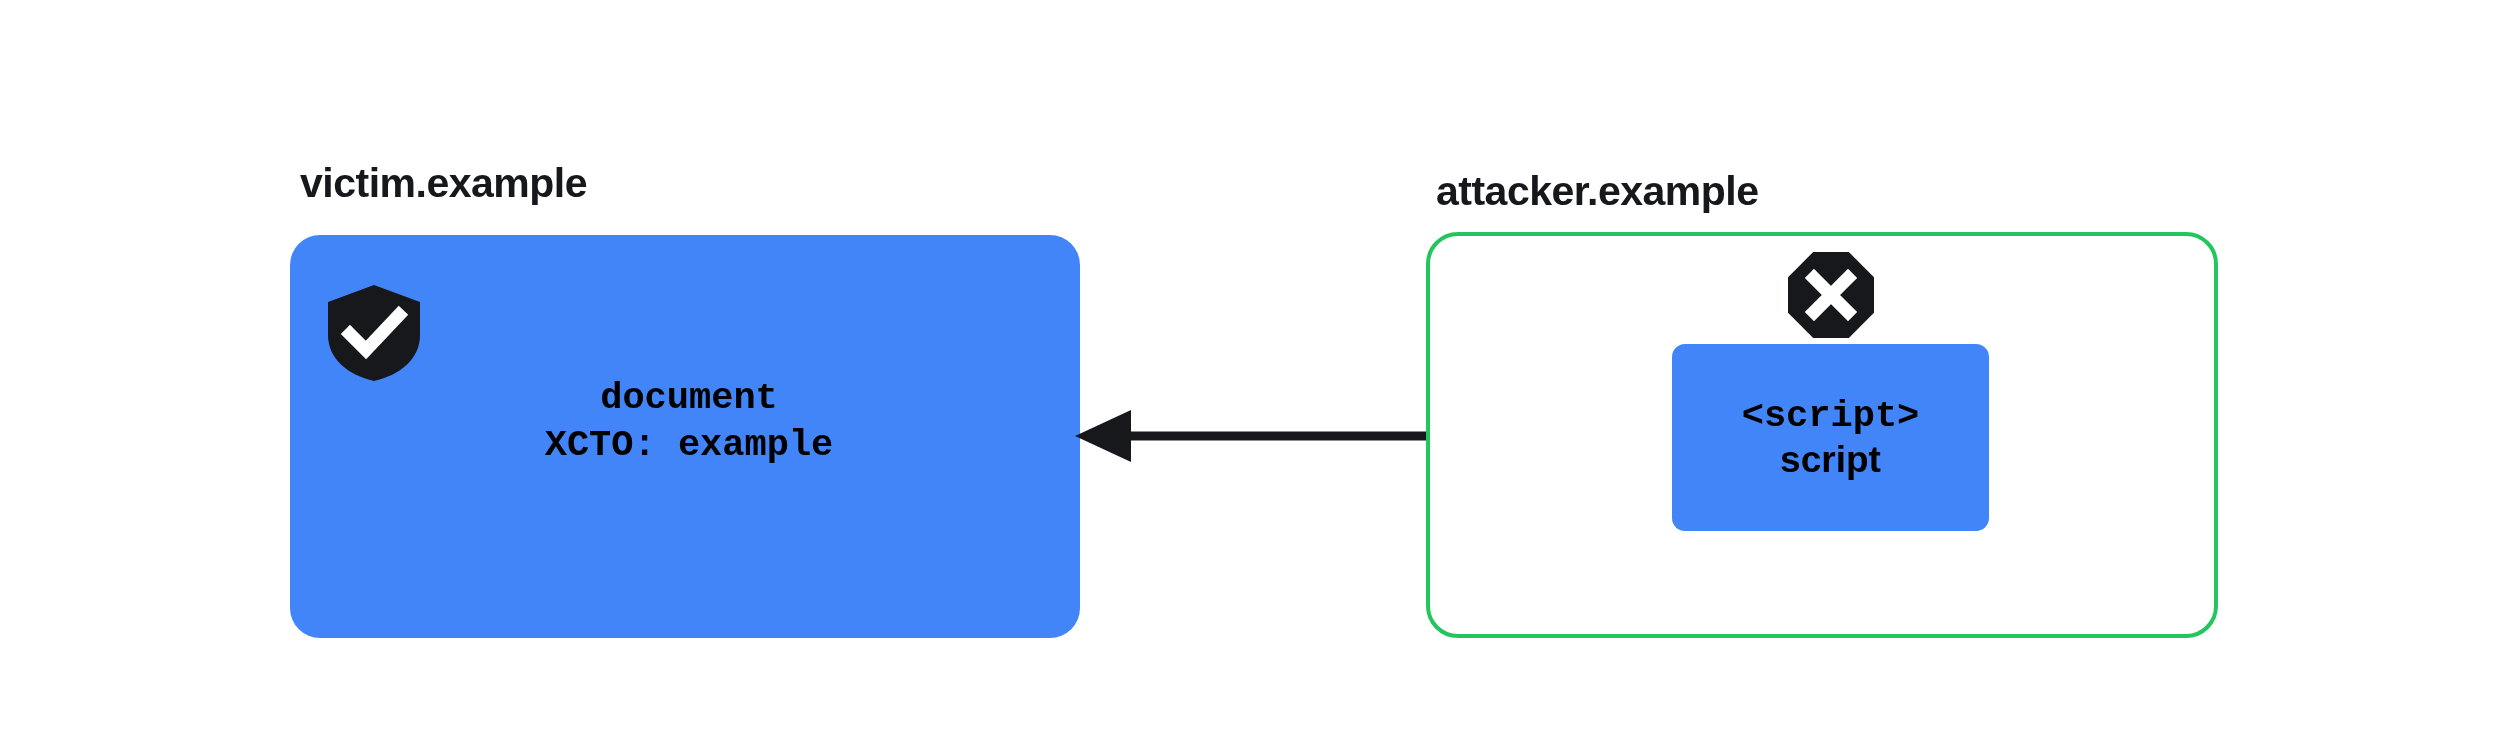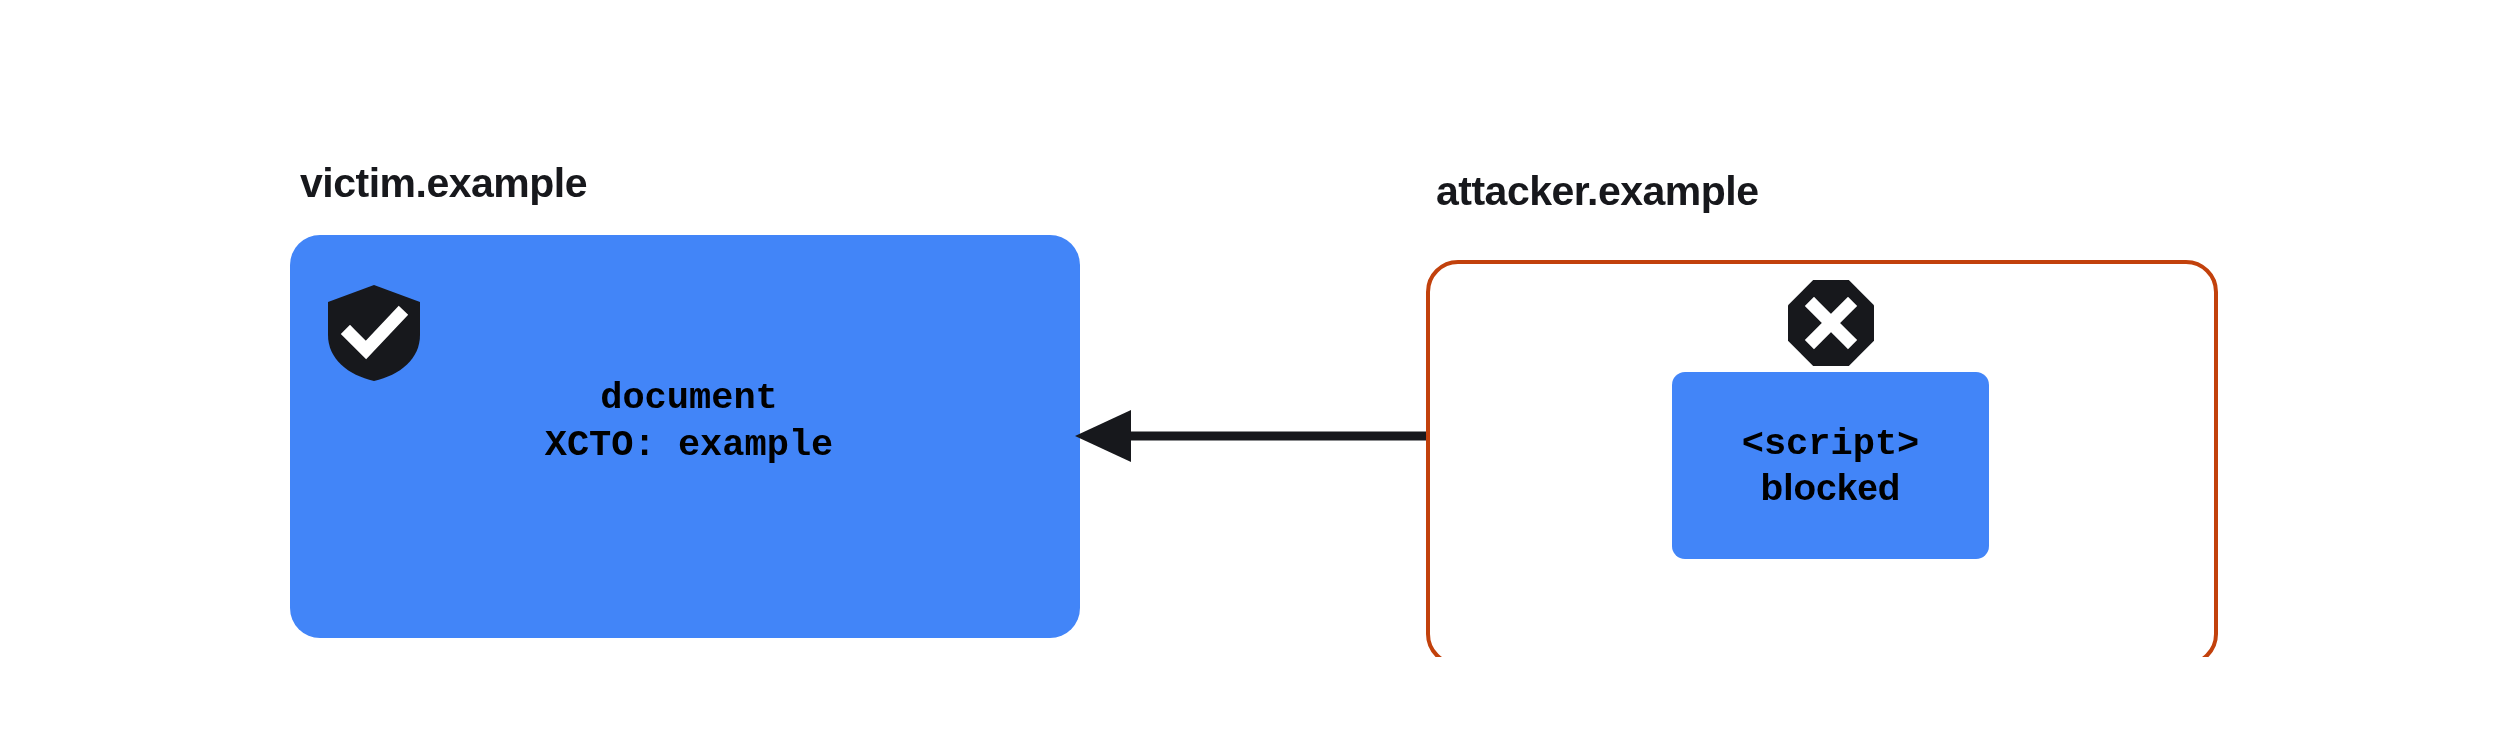--- a/index.html
+++ b/index.html
@@ -69,24 +69,23 @@
   }
 
   
   #attacker-panel {
     position: absolute;
     left: 1426px;
     top: 232px;
     width: 792px;
     height: 406px;
     background: #ffffff;
-    border: 4px solid #c2410c;
+    border: 4px solid #22c55e;
     border-radius: 32px;
     box-sizing: border-box;
-    margin-top: 28px;
   }
 
   
   #stop-icon {
     position: absolute;
     left: 358px;
     top: 16px;
     width: 86px;
     height: 86px;
   }
@@ -168,18 +167,18 @@
 
     <div id="stop-icon">
       <svg viewBox="0 0 86 86" xmlns="http://www.w3.org/2000/svg">
         <path d="M25.2 0 L60.8 0 L86 25.2 L86 60.8 L60.8 86 L25.2 86 L0 60.8 L0 25.2 Z" fill="#17181c"></path>
         <path d="M26 26 L60 60 M60 26 L26 60" stroke="#ffffff" stroke-width="13" stroke-linecap="square" fill="none"></path>
       </svg>
     </div>
 
     <div id="script-chip">
       <div id="script-tag-line">&lt;script&gt;</div>
-      <div id="script-blocked-line">blocked</div>
+      <div id="script-blocked-line">script</div>
     </div>
 
   </div>
 
 </div>
 
 </body></html>

